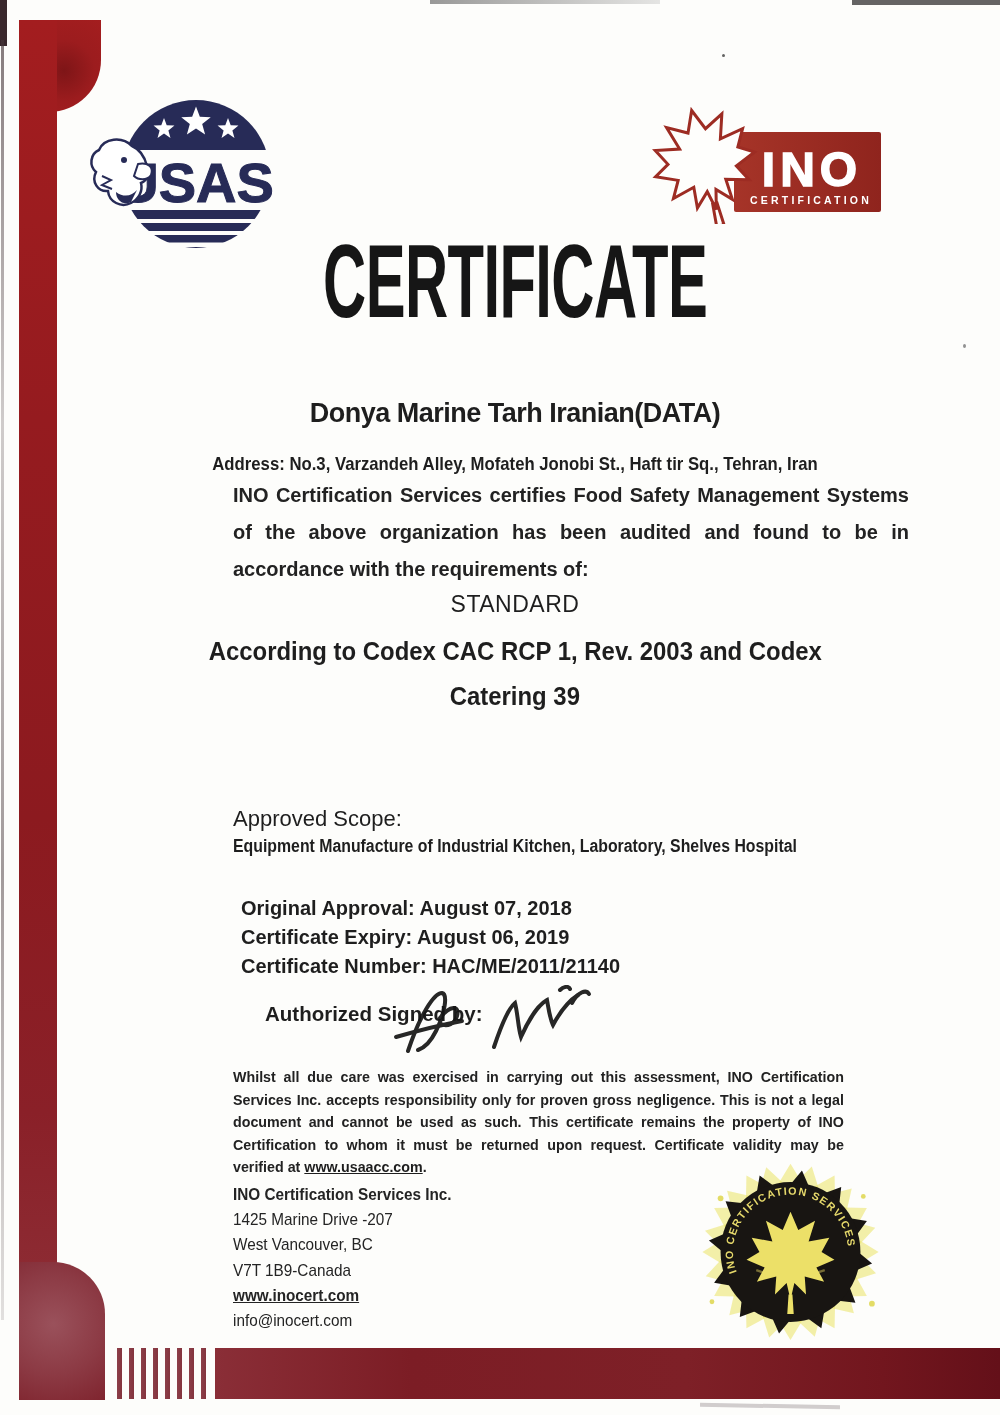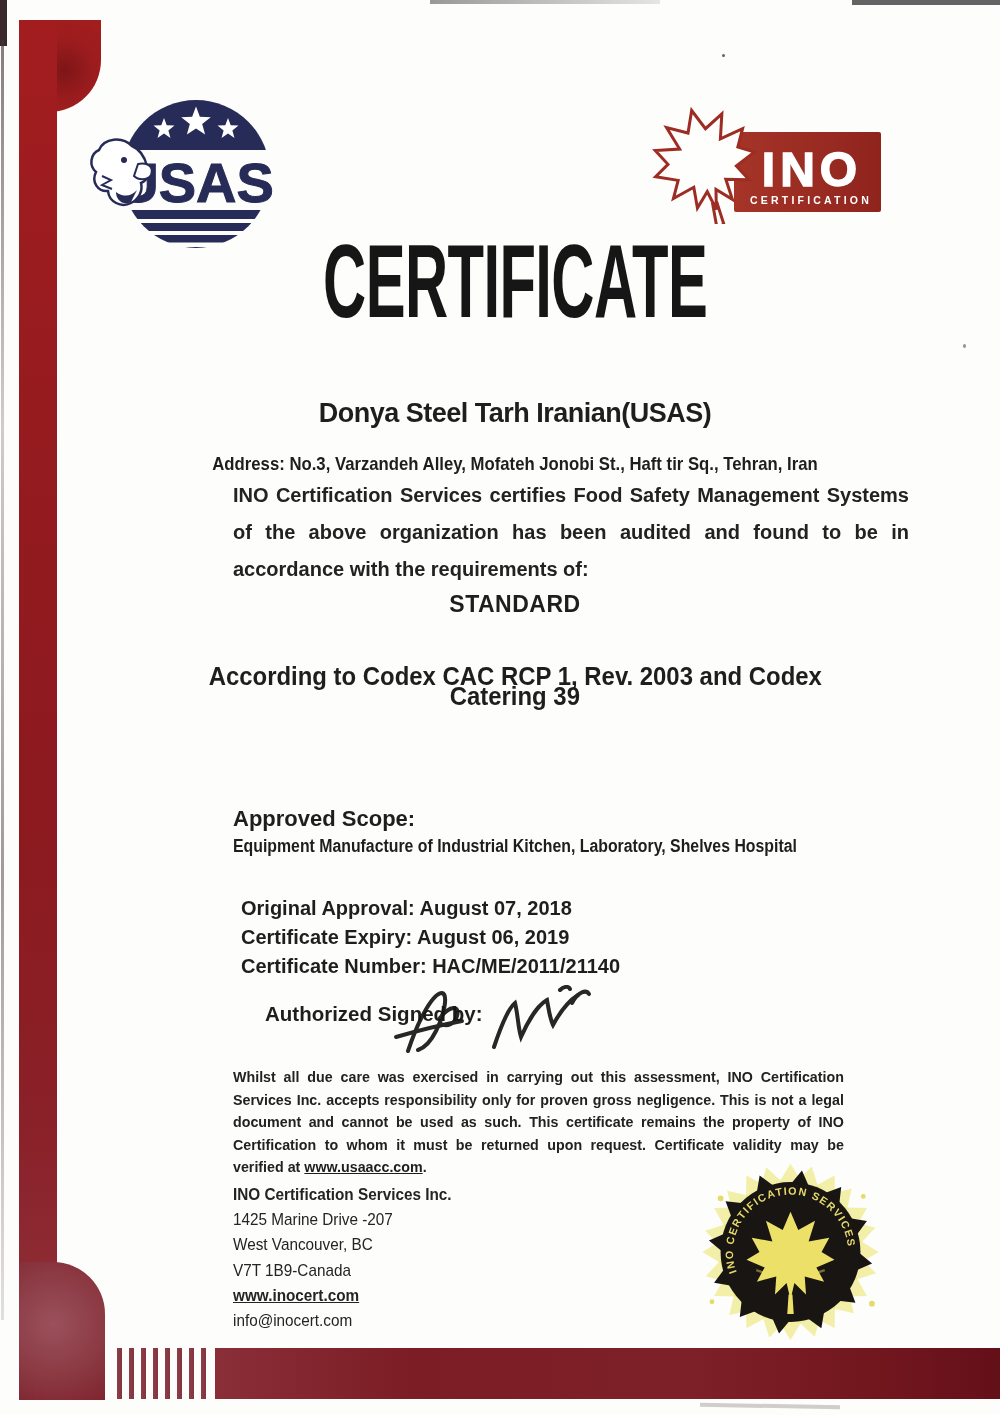--- a/index.html
+++ b/index.html
@@ -40,25 +40,25 @@
     font-size:103px;line-height:100px;font-weight:bold;letter-spacing:-1px;color:#161616;white-space:nowrap;}
   .awarded-line{top:336px;}
   .awarded-text{display:inline-block;transform:scaleX(.95);font-size:28px;font-weight:bold;letter-spacing:1.5px;white-space:nowrap;}
   .company-line{top:398px;}
   .company-text{display:inline-block;font-size:27px;font-weight:bold;letter-spacing:-.5px;white-space:nowrap;}
   .address-line{top:437px;margin-top:16px;}
   .address-text{display:inline-block;transform:scaleX(.88);font-size:19px;font-weight:bold;white-space:nowrap;}
   .statement{left:233px;top:477px;width:676px;font-size:20px;line-height:37px;font-weight:bold;
     text-align:justify;color:#222;}
   .standard-line{top:591px;}
-  .standard-text{font-size:23px;font-weight:bold;letter-spacing:.5px;}
-  .codex1-line{top:636px;margin-top:25px;}
+  .standard-text{font-size:23px;font-weight:normal;letter-spacing:.5px;}
+  .codex1-line{top:636px;}
   .codex2-line{top:681px;}
   .codex-text{display:inline-block;transform:scaleX(.92);font-size:26px;font-weight:bold;white-space:nowrap;}
-  .scope-label{left:233px;top:806px;font-size:22px;font-weight:bold;}
+  .scope-label{left:233px;top:806px;font-size:22px;font-weight:normal;}
   .scope-text{left:233px;top:836px;font-size:18px;font-weight:bold;transform:scaleX(.88);transform-origin:0 0;white-space:nowrap;}
   .detail-line{left:233px;font-size:20px;font-weight:bold;white-space:nowrap;margin-left:8px;}
   .d1{top:897px;} .d2{top:926px;} .d3{top:955px;}
   .auth-line{left:233px;top:1002px;font-size:20.5px;font-weight:bold;white-space:nowrap;margin-left:32px;}
   .signature-svg{left:390px;top:985px;}
   .disclaimer{left:233px;top:1066px;width:664px;transform:scaleX(.92);transform-origin:0 0;
     font-size:15.5px;line-height:22.5px;font-weight:bold;text-align:justify;color:#222;}
   .disclaimer a{color:#1e1e1e;text-decoration:underline;}
   .footer{left:233px;top:1182px;transform:scaleX(.9);transform-origin:0 0;font-size:17px;line-height:25.2px;color:#242424;}
   .footer .co{font-weight:bold;}
@@ -131,21 +131,21 @@
     <rect x="86" y="30" width="147" height="80" rx="2" fill="url(#inoRed)"></rect>
     <use href="#maple" transform="translate(56,58) rotate(-14) scale(1.5)" fill="#fefefc" stroke="#9d2c23" stroke-width="2"></use>
     <text x="164" y="84" text-anchor="middle" font-family="Liberation Sans, sans-serif" font-size="48" font-weight="bold" letter-spacing="5" fill="#ffffff" stroke="#ffffff" stroke-width="1.5">INO</text>
     <text x="163" y="102" text-anchor="middle" font-family="Liberation Sans, sans-serif" font-size="10.5" font-weight="bold" letter-spacing="3.2" fill="#ffffff">CERTIFICATION</text>
   </svg>
 
   <div class="abs center-col title-line">
     <span class="title-text">CERTIFICATE</span>
   </div>
   <div class="abs center-col company-line">
-    <span class="company-text">Donya Steel Tarh Iranian(USAS)</span>
+    <span class="company-text">Donya Marine Tarh Iranian(DATA)</span>
   </div>
   <div class="abs center-col address-line">
     <span class="address-text">Address: No.3, Varzandeh Alley, Mofateh Jonobi St., Haft tir Sq., Tehran, Iran</span>
   </div>
 
   <p class="abs statement">INO Certification Services certifies Food Safety Management Systems of the above organization has been audited and found to be in accordance with the requirements of:</p>
 
   <div class="abs center-col standard-line">
     <span class="standard-text">STANDARD</span>
   </div>

